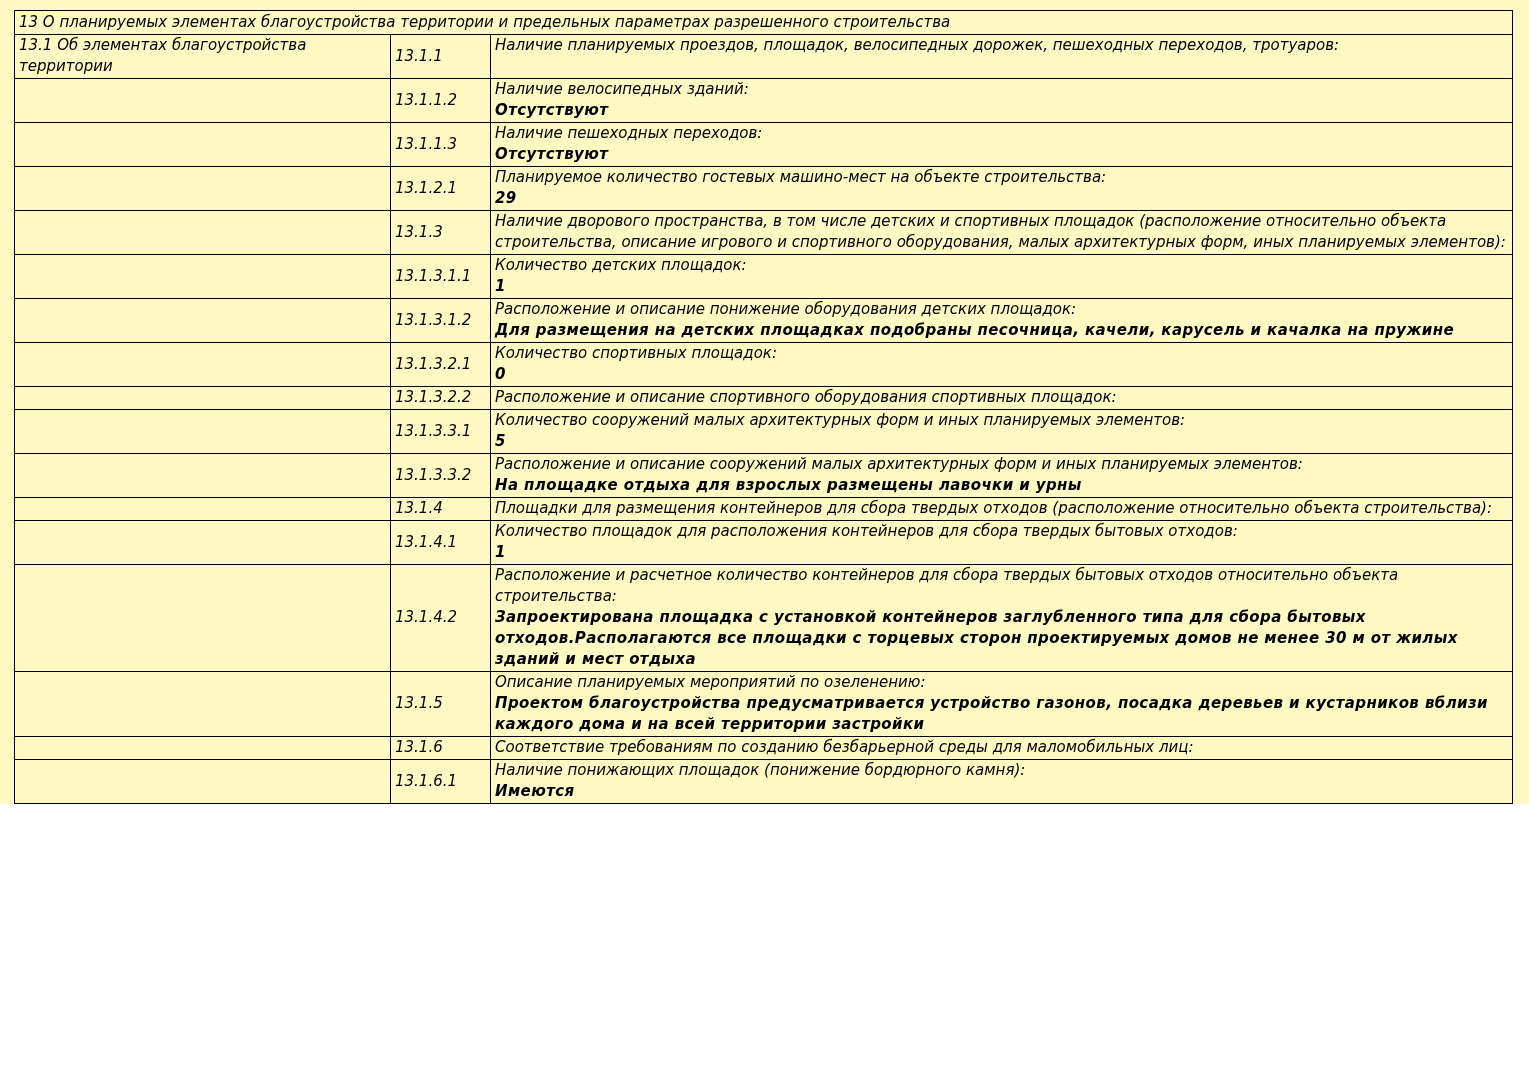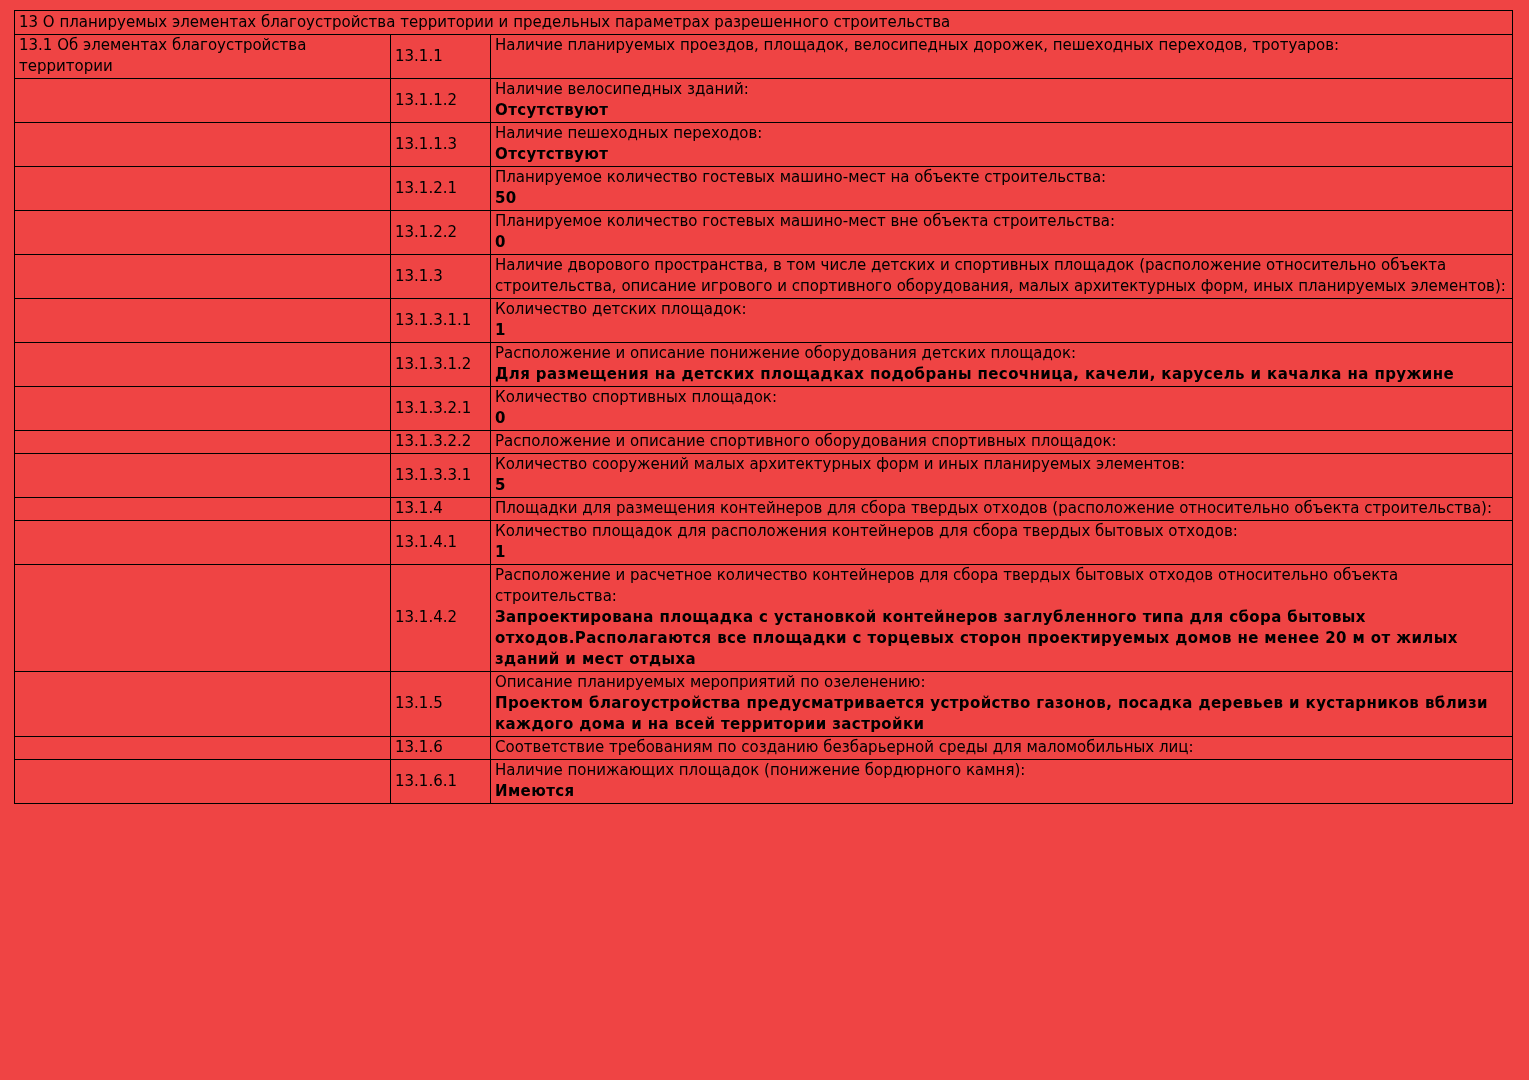--- a/index.html
+++ b/index.html
@@ -5,23 +5,24 @@
   html, body {
     margin: 0;
     padding: 0;
     background: #ffffff;
     color: #000000;
     font-family: "DejaVu Sans", "Liberation Sans", sans-serif;
   }
   .page {
     position: relative;
     width: 1529px;
-    height: 1080px;
-    background: #ef4444;
+    height: 804px;
+    background: #fef9c3;
     overflow: hidden;
+    font-style: italic;
   }
   .doc-table {
     position: absolute;
     top: 10px;
     left: 14px;
     width: 1499px;
     border-collapse: collapse;
     table-layout: fixed;
   }
   .doc-table td {
@@ -91,32 +92,24 @@
       </td>
     </tr>
 
 
 
     <tr>
       <td class="group-cell"><span></span></td>
       <td class="code-cell"><span>13.1.2.1</span></td>
       <td class="desc-cell">
         <div class="field-label">Планируемое количество гостевых машино-мест на объекте строительства:</div>
-        <div class="field-value">50</div>
-      </td>
-    </tr>
-
-    <tr>
-      <td class="group-cell"><span></span></td>
-      <td class="code-cell"><span>13.1.2.2</span></td>
-      <td class="desc-cell">
-        <div class="field-label">Планируемое количество гостевых машино-мест вне объекта строительства:</div>
-        <div class="field-value">0</div>
-      </td>
-    </tr>
+        <div class="field-value">29</div>
+      </td>
+    </tr>
+
 
     <tr>
       <td class="group-cell"><span></span></td>
       <td class="code-cell"><span>13.1.3</span></td>
       <td class="desc-cell">
         <div class="field-label">Наличие дворового пространства, в том числе детских и спортивных площадок (расположение относительно объекта строительства, описание игрового и спортивного оборудования, малых архитектурных форм, иных планируемых элементов):</div>
 
       </td>
     </tr>
 
@@ -158,20 +151,28 @@
 
     <tr>
       <td class="group-cell"><span></span></td>
       <td class="code-cell"><span>13.1.3.3.1</span></td>
       <td class="desc-cell">
         <div class="field-label">Количество сооружений малых архитектурных форм и иных планируемых элементов:</div>
         <div class="field-value">5</div>
       </td>
     </tr>
 
+    <tr>
+      <td class="group-cell"><span></span></td>
+      <td class="code-cell"><span>13.1.3.3.2</span></td>
+      <td class="desc-cell">
+        <div class="field-label">Расположение и описание сооружений малых архитектурных форм и иных планируемых элементов:</div>
+        <div class="field-value">На площадке отдыха для взрослых размещены лавочки и урны</div>
+      </td>
+    </tr>
 
     <tr>
       <td class="group-cell"><span></span></td>
       <td class="code-cell"><span>13.1.4</span></td>
       <td class="desc-cell">
         <div class="field-label">Площадки для размещения контейнеров для сбора твердых отходов (расположение относительно объекта строительства):</div>
 
       </td>
     </tr>
 
@@ -182,21 +183,21 @@
         <div class="field-label">Количество площадок для расположения контейнеров для сбора твердых бытовых отходов:</div>
         <div class="field-value">1</div>
       </td>
     </tr>
 
     <tr>
       <td class="group-cell"><span></span></td>
       <td class="code-cell"><span>13.1.4.2</span></td>
       <td class="desc-cell">
         <div class="field-label">Расположение и расчетное количество контейнеров для сбора твердых бытовых отходов относительно объекта строительства:</div>
-        <div class="field-value">Запроектирована площадка с установкой контейнеров заглубленного типа для сбора бытовых отходов.Располагаются все площадки с торцевых сторон проектируемых домов не менее 20 м от жилых зданий и мест отдыха</div>
+        <div class="field-value">Запроектирована площадка с установкой контейнеров заглубленного типа для сбора бытовых отходов.Располагаются все площадки с торцевых сторон проектируемых домов не менее 30 м от жилых зданий и мест отдыха</div>
       </td>
     </tr>
 
     <tr>
       <td class="group-cell"><span></span></td>
       <td class="code-cell"><span>13.1.5</span></td>
       <td class="desc-cell">
         <div class="field-label">Описание планируемых мероприятий по озеленению:</div>
         <div class="field-value">Проектом благоустройства предусматривается устройство газонов, посадка деревьев и кустарников вблизи каждого дома и на всей территории застройки</div>
       </td>

